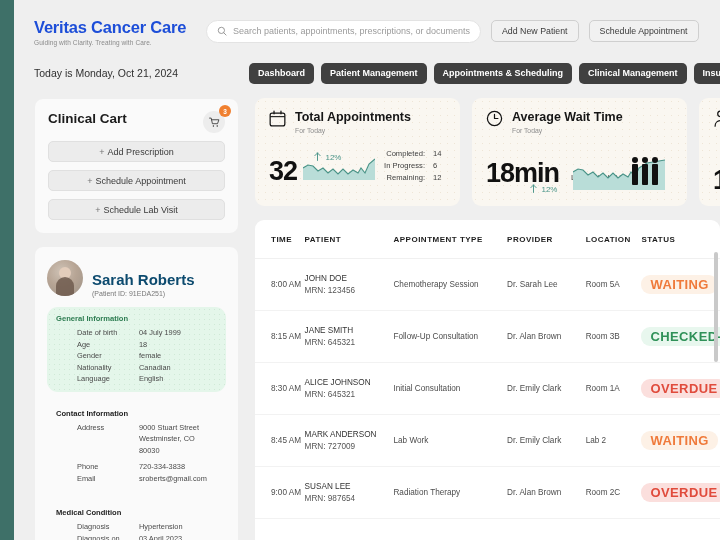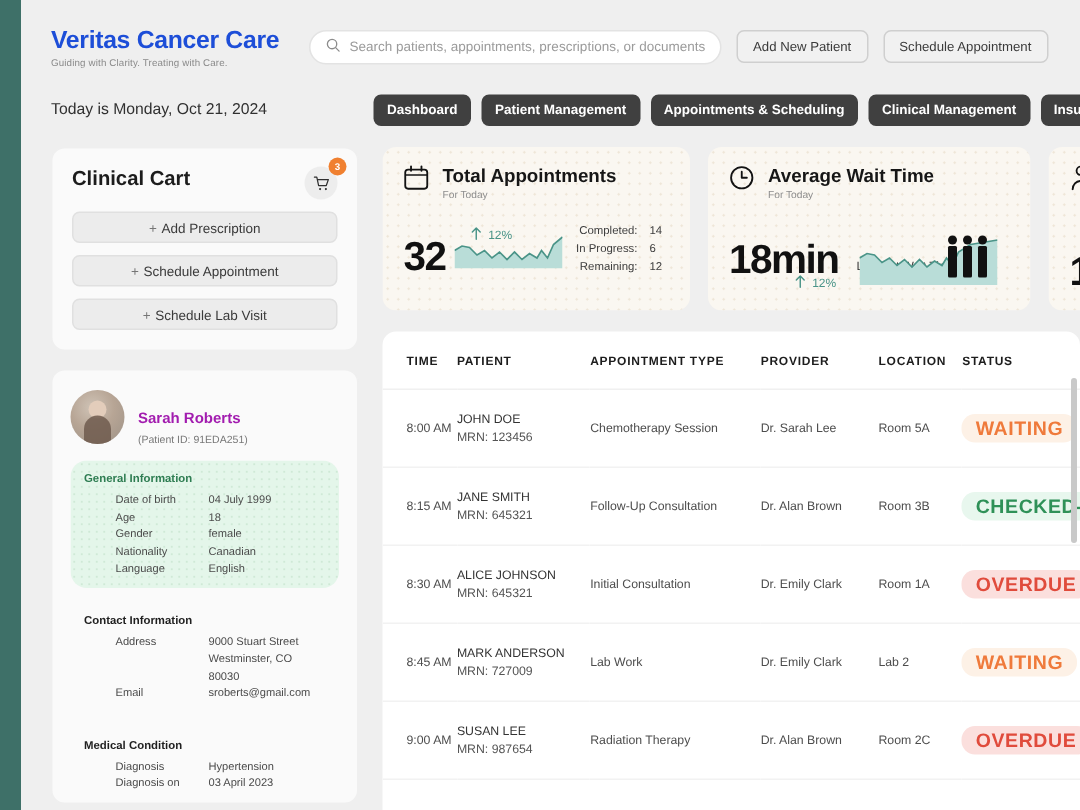--- a/index.html
+++ b/index.html
@@ -105,21 +105,21 @@
   }
   .avatar::after {
     content: ""; position: absolute; left: 9px; top: 17px;
     width: 18px; height: 20px; border-radius: 9px 9px 2px 2px;
     background: #6e5b4d; opacity: .85;
   }
   .avatar::before {
     content: ""; position: absolute; left: 12px; top: 7px;
     width: 12px; height: 12px; border-radius: 50%; background: #e3cdbb;
   }
-  .p-name { font-size: 10px; font-weight: bold; color: #a21caf; line-height: 17px; margin-top: 12px; }
+  .p-name { font-size: 15px; font-weight: bold; color: #0c4a6e; line-height: 17px; margin-top: 12px; }
   .p-id { font-size: 7px; color: #787878; margin-top: 2px; }
 
   .sect { padding: 7px 9px; margin-top: 10px; }
   .sect.green {
     background: #e4f6ea;
     background-image: radial-gradient(#cfe9d6 .6px, transparent .6px);
     background-size: 5px 5px;
     border-radius: 11px;
   }
   .sect-title { font-size: 7.6px; font-weight: bold; margin-bottom: 4px; }
@@ -295,20 +295,24 @@
 
           <div class="sect plain">
             <div class="sect-title">Contact Information</div>
             <div class="row2">
               <div class="k">Address</div>
               <div class="v">9000 Stuart Street</div>
             </div>
             <div class="row2">
               <div class="k"></div>
               <div class="v">Westminster, CO 80030</div>
+            </div>
+            <div class="row2" style="margin-top:5px">
+              <div class="k">Phone</div>
+              <div class="v">720-334-3838</div>
             </div>
             <div class="row2">
               <div class="k">Email</div>
               <div class="v">sroberts@gmail.com</div>
             </div>
           </div>
 
           <div class="sect plain">
             <div class="sect-title">Medical Condition</div>
             <div class="row2">

